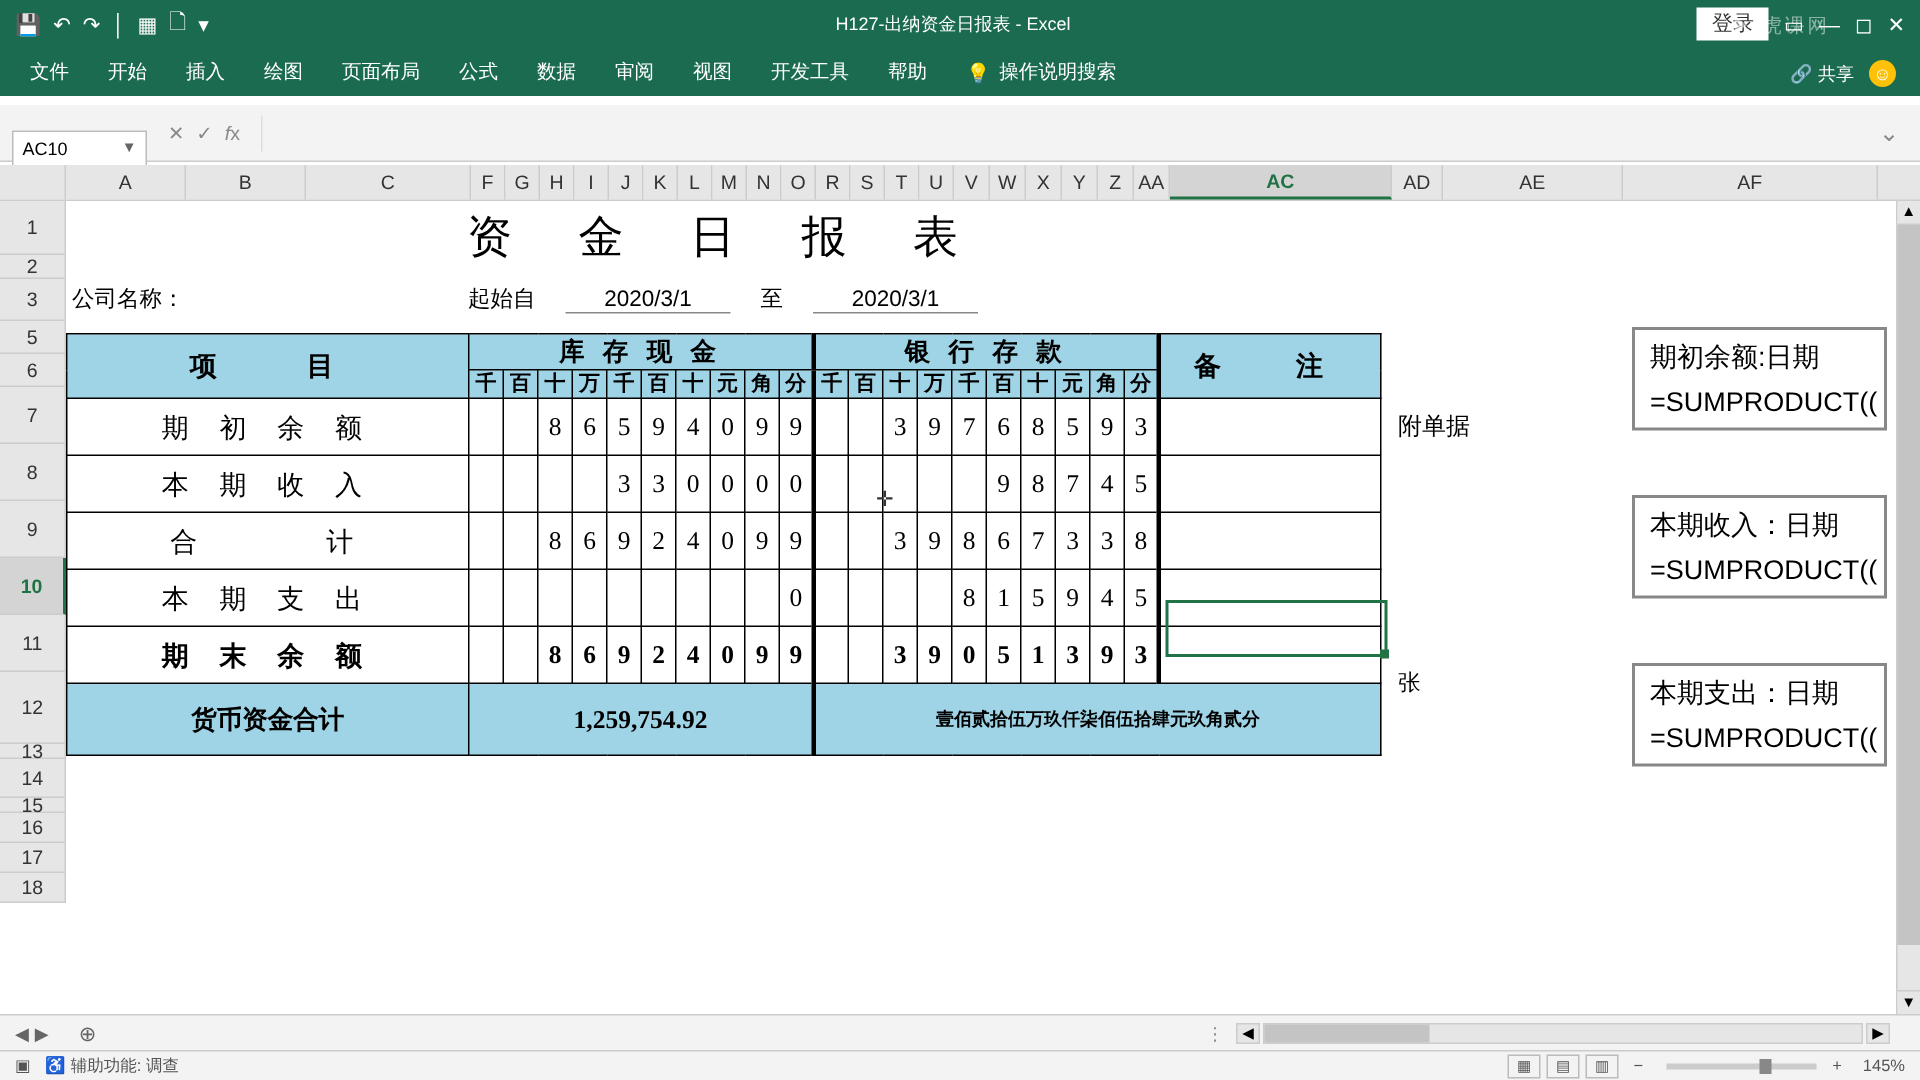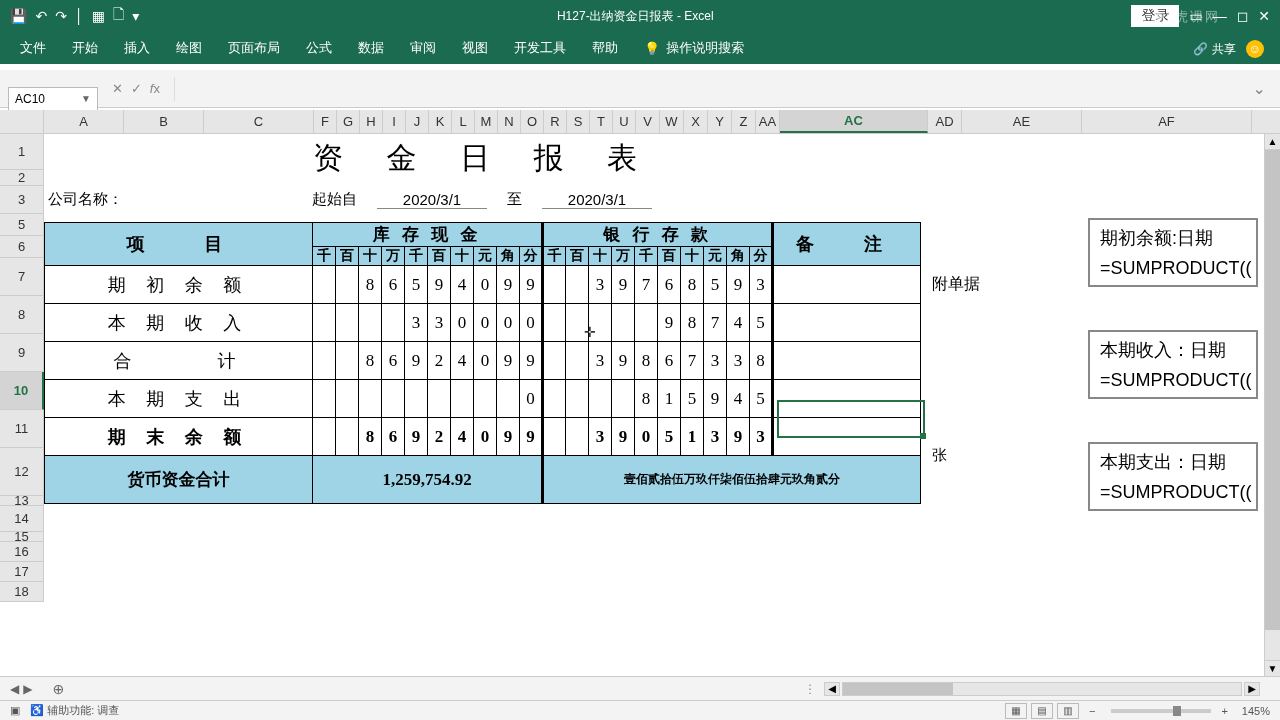--- a/index.html
+++ b/index.html
@@ -42,21 +42,21 @@
 
 
 .rows { position: relative; }
 .rh { width: 44px; border-right: 1px solid #ccc; border-bottom: 1px solid #ccc; background: #e6e6e6; display: flex; align-items: center; justify-content: center; font-size: 13px; color: #333; }
 .rh.sel { background: #d4d4d4; border-right: 2px solid #217346; color: #217346; font-weight: 600; }
 
 
 .sheet-canvas { position: relative; flex: 1; }
 
 
-.report-title { font-size: 30px; font-family: Liberation Serif, serif; letter-spacing: 18px; text-align: center; }
+.report-title { font-size: 30px; font-family: Liberation Sans, sans-serif; letter-spacing: 18px; text-align: center; }
 .field-label { font-size: 15px; font-family: "SimSun", serif; }
 .field-val { border-bottom: 1px solid #888; min-width: 100px; text-align: center; font-size: 15px; }
 
 .report-table { border-collapse: collapse; }
 .report-table th, .report-table td { border: 1px solid #000; text-align: center; font-family: "SimSun", serif; font-size: 16px; }
 .report-table .hdr { background: #9fd4e6; font-size: 17px; letter-spacing: 4px; }
 .report-table .unit { background: #9fd4e6; font-size: 14px; width: 23px; }
 .report-table .proj { width: 268px; height: 38px; font-size: 18px; letter-spacing: 8px; }
 .report-table .digit { width: 23px; font-size: 17px; }
 .report-table .total-row td { background: #9fd4e6; font-weight: bold; height: 48px; font-size: 17px; }

